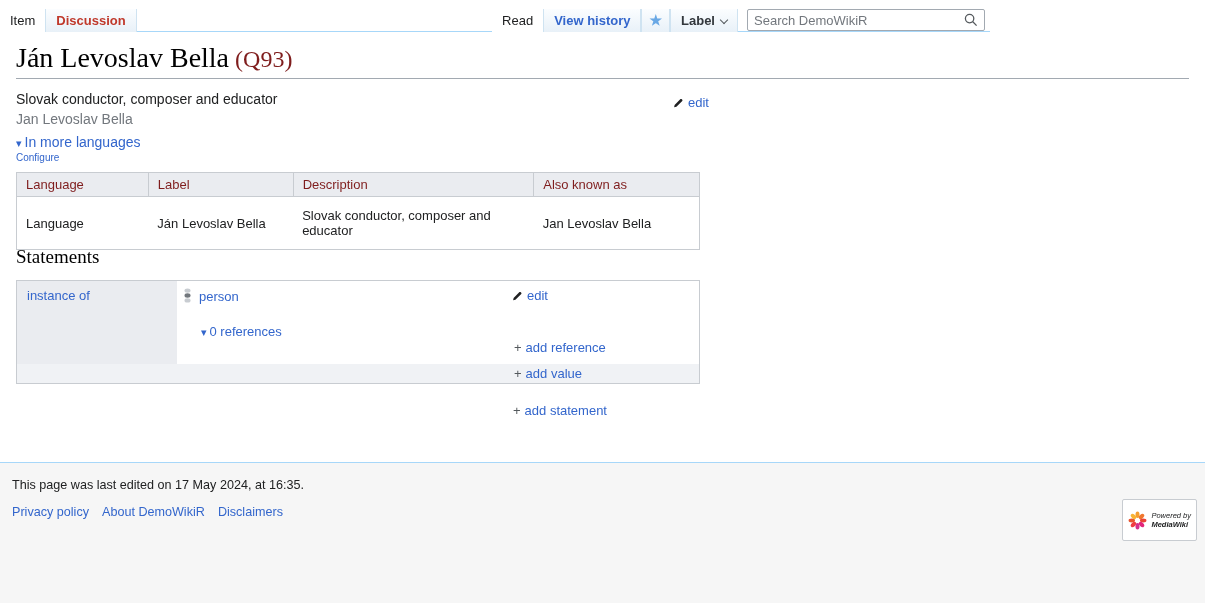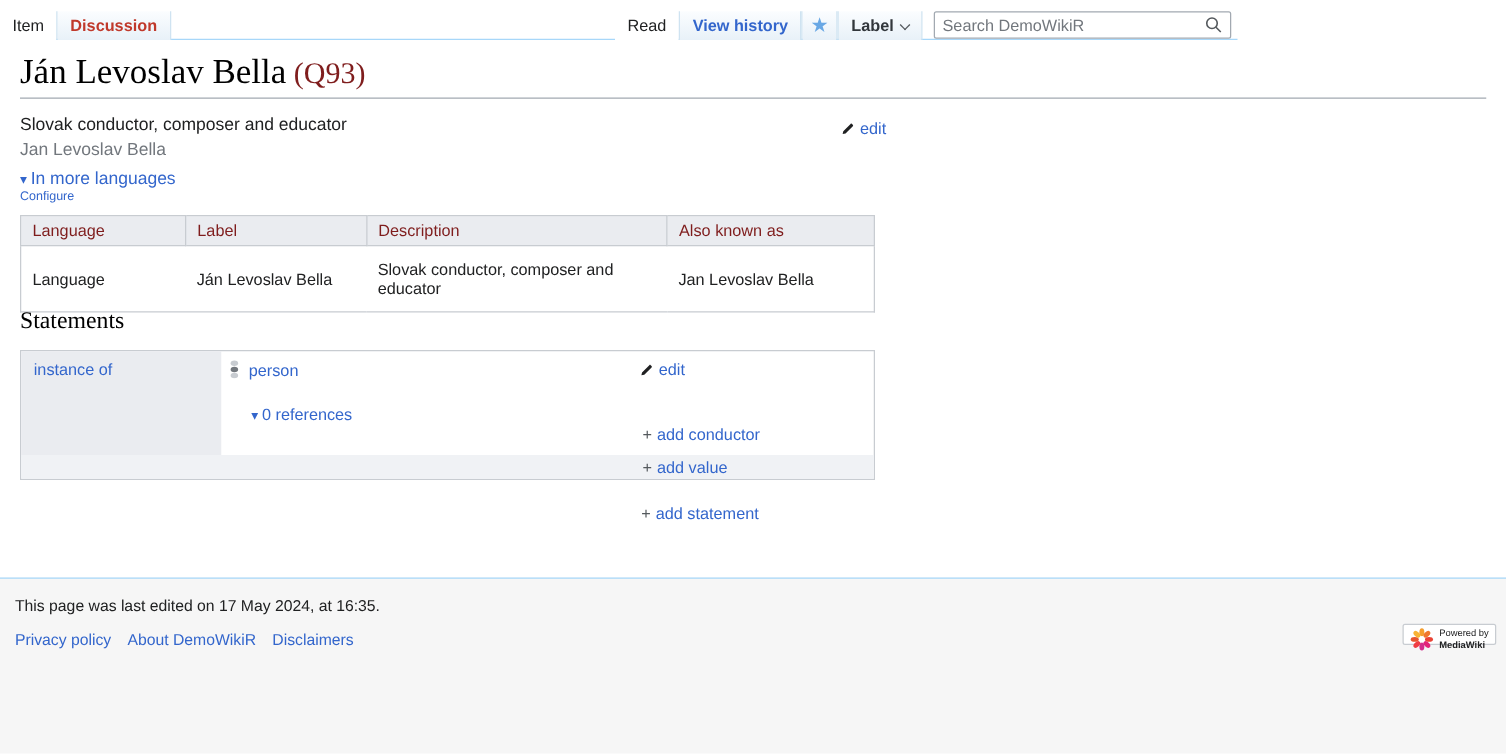--- a/index.html
+++ b/index.html
@@ -67,22 +67,22 @@
   .plus { color:#54595d; margin-right:4px; }
   .add-value-band { position:absolute; left:0; bottom:0; width:682px; height:19px; background:#f0f2f5; font-size:13px; line-height:19px; }
   .add-value-band .lbl { margin-left:497px; }
   .add-statement { position:absolute; left:513px; top:403px; font-size:13px; }
 
   
   .footer { position:absolute; left:0; top:462px; width:1205px; height:141px; background:#f6f6f6; border-top:1px solid #a7d7f9; }
   .last-edited { position:absolute; left:12px; top:15px; font-size:12.6px; color:#202122; }
   .footer-links { position:absolute; left:12px; top:42px; display:flex; gap:13px; font-size:12.6px; }
   .mw-badge {
-    position:absolute; right:8px; top:36px; height:17px; background:#fff;
-    border:1px solid #c8ccd1; border-radius:2px; display:flex; align-items:flex-start; padding:2px 5px; gap:4px;
+    position:absolute; right:8px; top:36px; height:42px; background:#fff;
+    border:1px solid #c8ccd1; border-radius:2px; display:flex; align-items:center; padding:2px 5px; gap:4px;font-style:italic;
   }
   .mw-badge-text { font-size:7.5px; font-weight:bold; color:#202122; line-height:9px; white-space:nowrap; }
 </style>
 </head>
 <body>
 
 <div class="header">
   <div class="tabs-left">
     <div class="tab active">Item</div>
     <div class="tab inactive red">Discussion</div>
@@ -166,21 +166,21 @@
       <svg width="12" height="12" viewBox="0 0 16 16">
           <path d="M2.8 13.7 3.5 10.6 11.3 2.8 C11.7 2.4 12.3 2.4 12.7 2.8 L13.7 3.8 C14.1 4.2 14.1 4.8 13.7 5.2 L5.9 13 Z" fill="#202122"></path>
         </svg>
     </span>
     <span>edit</span>
   </a>
   <a class="refs-toggle">
     <span class="arrow-down">▾</span><span>0 references</span>
   </a>
   <a class="add-ref">
-    <span class="plus">+</span><span class="blue">add conductor</span>
+    <span class="plus">+</span><span class="blue">add reference</span>
   </a>
   <div class="add-value-band">
     <a class="lbl" style="display:inline-block;">
       <span class="plus">+</span><span class="blue">add value</span>
     </a>
   </div>
 </div>
 
 <a class="add-statement">
   <span class="plus">+</span><span class="blue">add statement</span>

